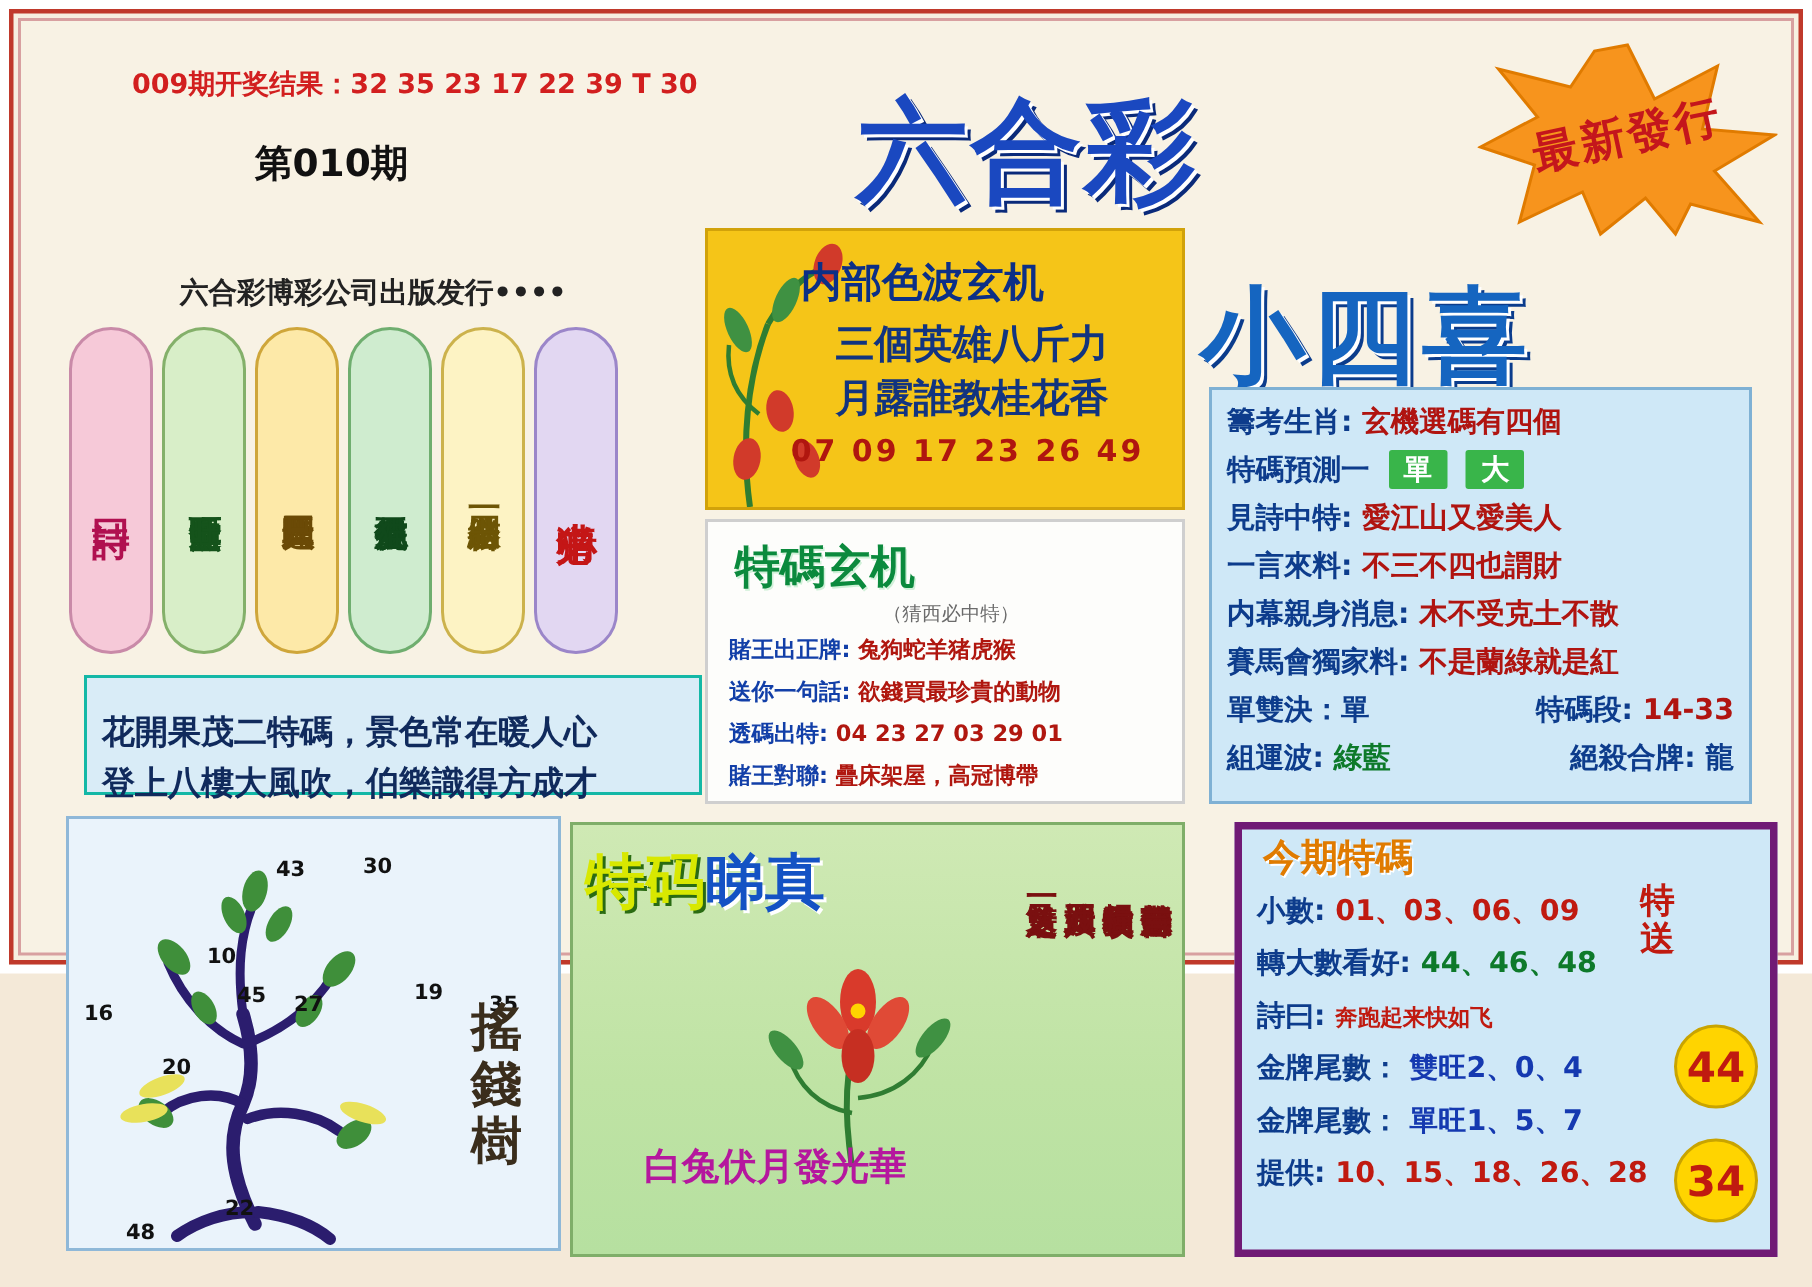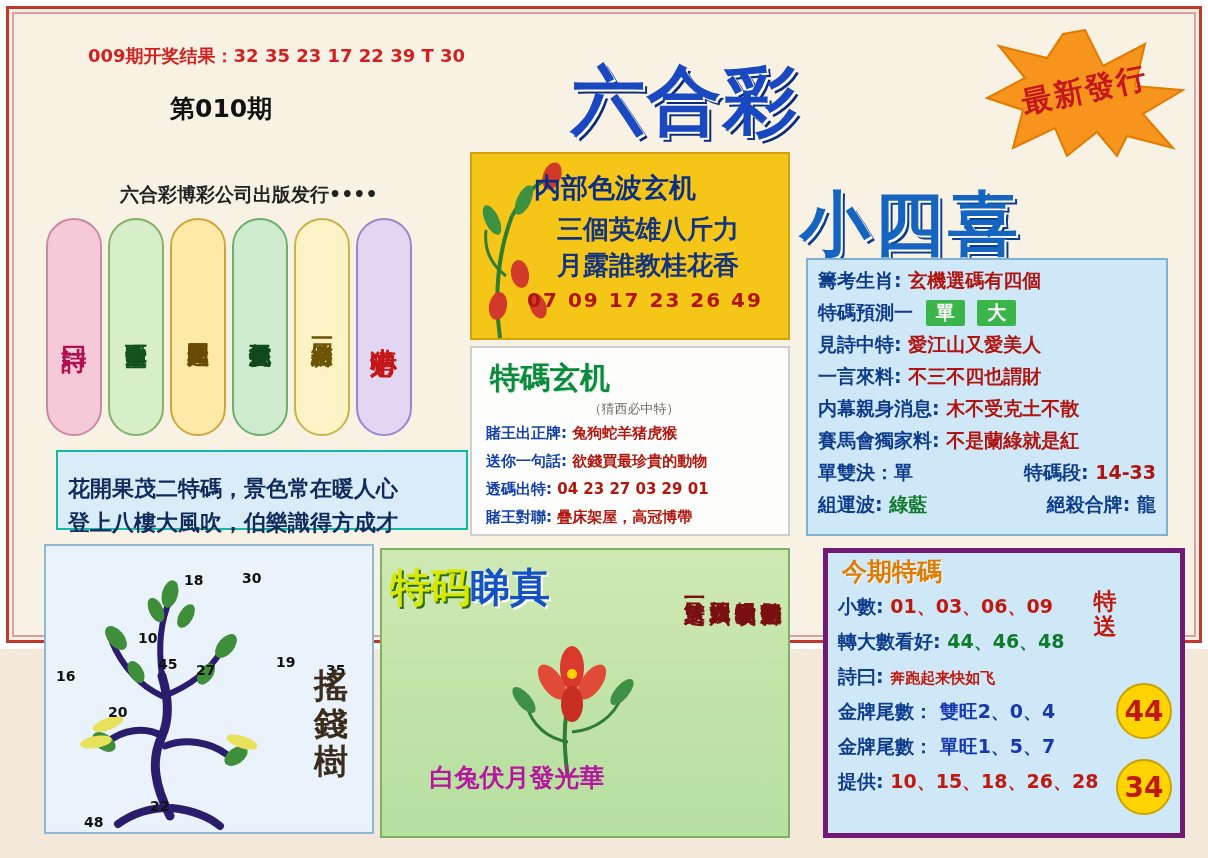--- a/index.html
+++ b/index.html
@@ -270,21 +270,21 @@
         <ellipse cx="156" cy="128" rx="7" ry="12" transform="rotate(35 156 128)"></ellipse>
         <ellipse cx="54" cy="196" rx="8" ry="13" transform="rotate(-55 54 196)"></ellipse>
         <ellipse cx="186" cy="210" rx="8" ry="13" transform="rotate(55 186 210)"></ellipse>
       </g>
       <g fill="#e8e15a">
         <ellipse cx="58" cy="178" rx="16" ry="6" transform="rotate(-20 58 178)"></ellipse>
         <ellipse cx="46" cy="196" rx="16" ry="6" transform="rotate(-10 46 196)"></ellipse>
         <ellipse cx="192" cy="196" rx="16" ry="6" transform="rotate(18 192 196)"></ellipse>
       </g>
     </svg>
-    <div class="tree-num" style="left:138px;top:26px;">18</div>
+    <div class="tree-num" style="left:138px;top:26px;">43</div>
     <div class="tree-num" style="left:196px;top:24px;">30</div>
     <div class="tree-num" style="left:92px;top:84px;">10</div>
     <div class="tree-num" style="left:230px;top:108px;">19</div>
     <div class="tree-num" style="left:112px;top:110px;">45</div>
     <div class="tree-num" style="left:150px;top:116px;">27</div>
     <div class="tree-num" style="left:280px;top:116px;text-align:right;">35</div>
     <div class="tree-num" style="left:10px;top:122px;">16</div>
     <div class="tree-num" style="left:62px;top:158px;">20</div>
     <div class="tree-num" style="left:38px;top:268px;">48</div>
     <div class="tree-num" style="left:104px;top:252px;">22</div>

